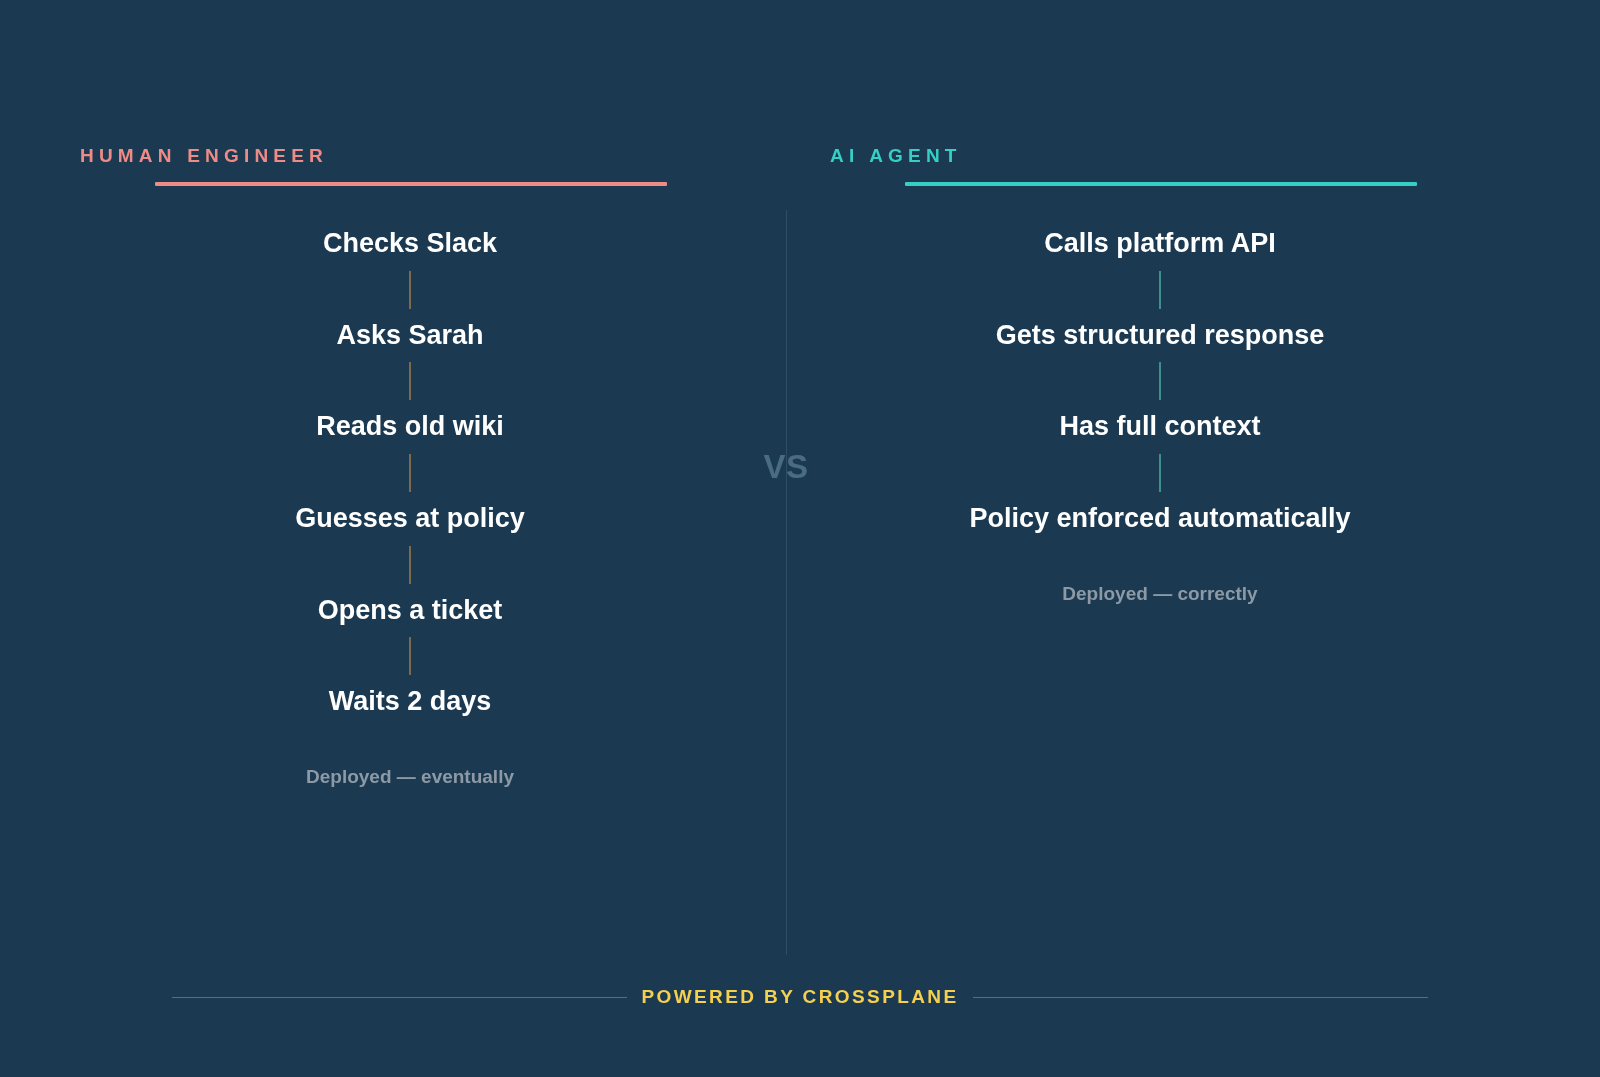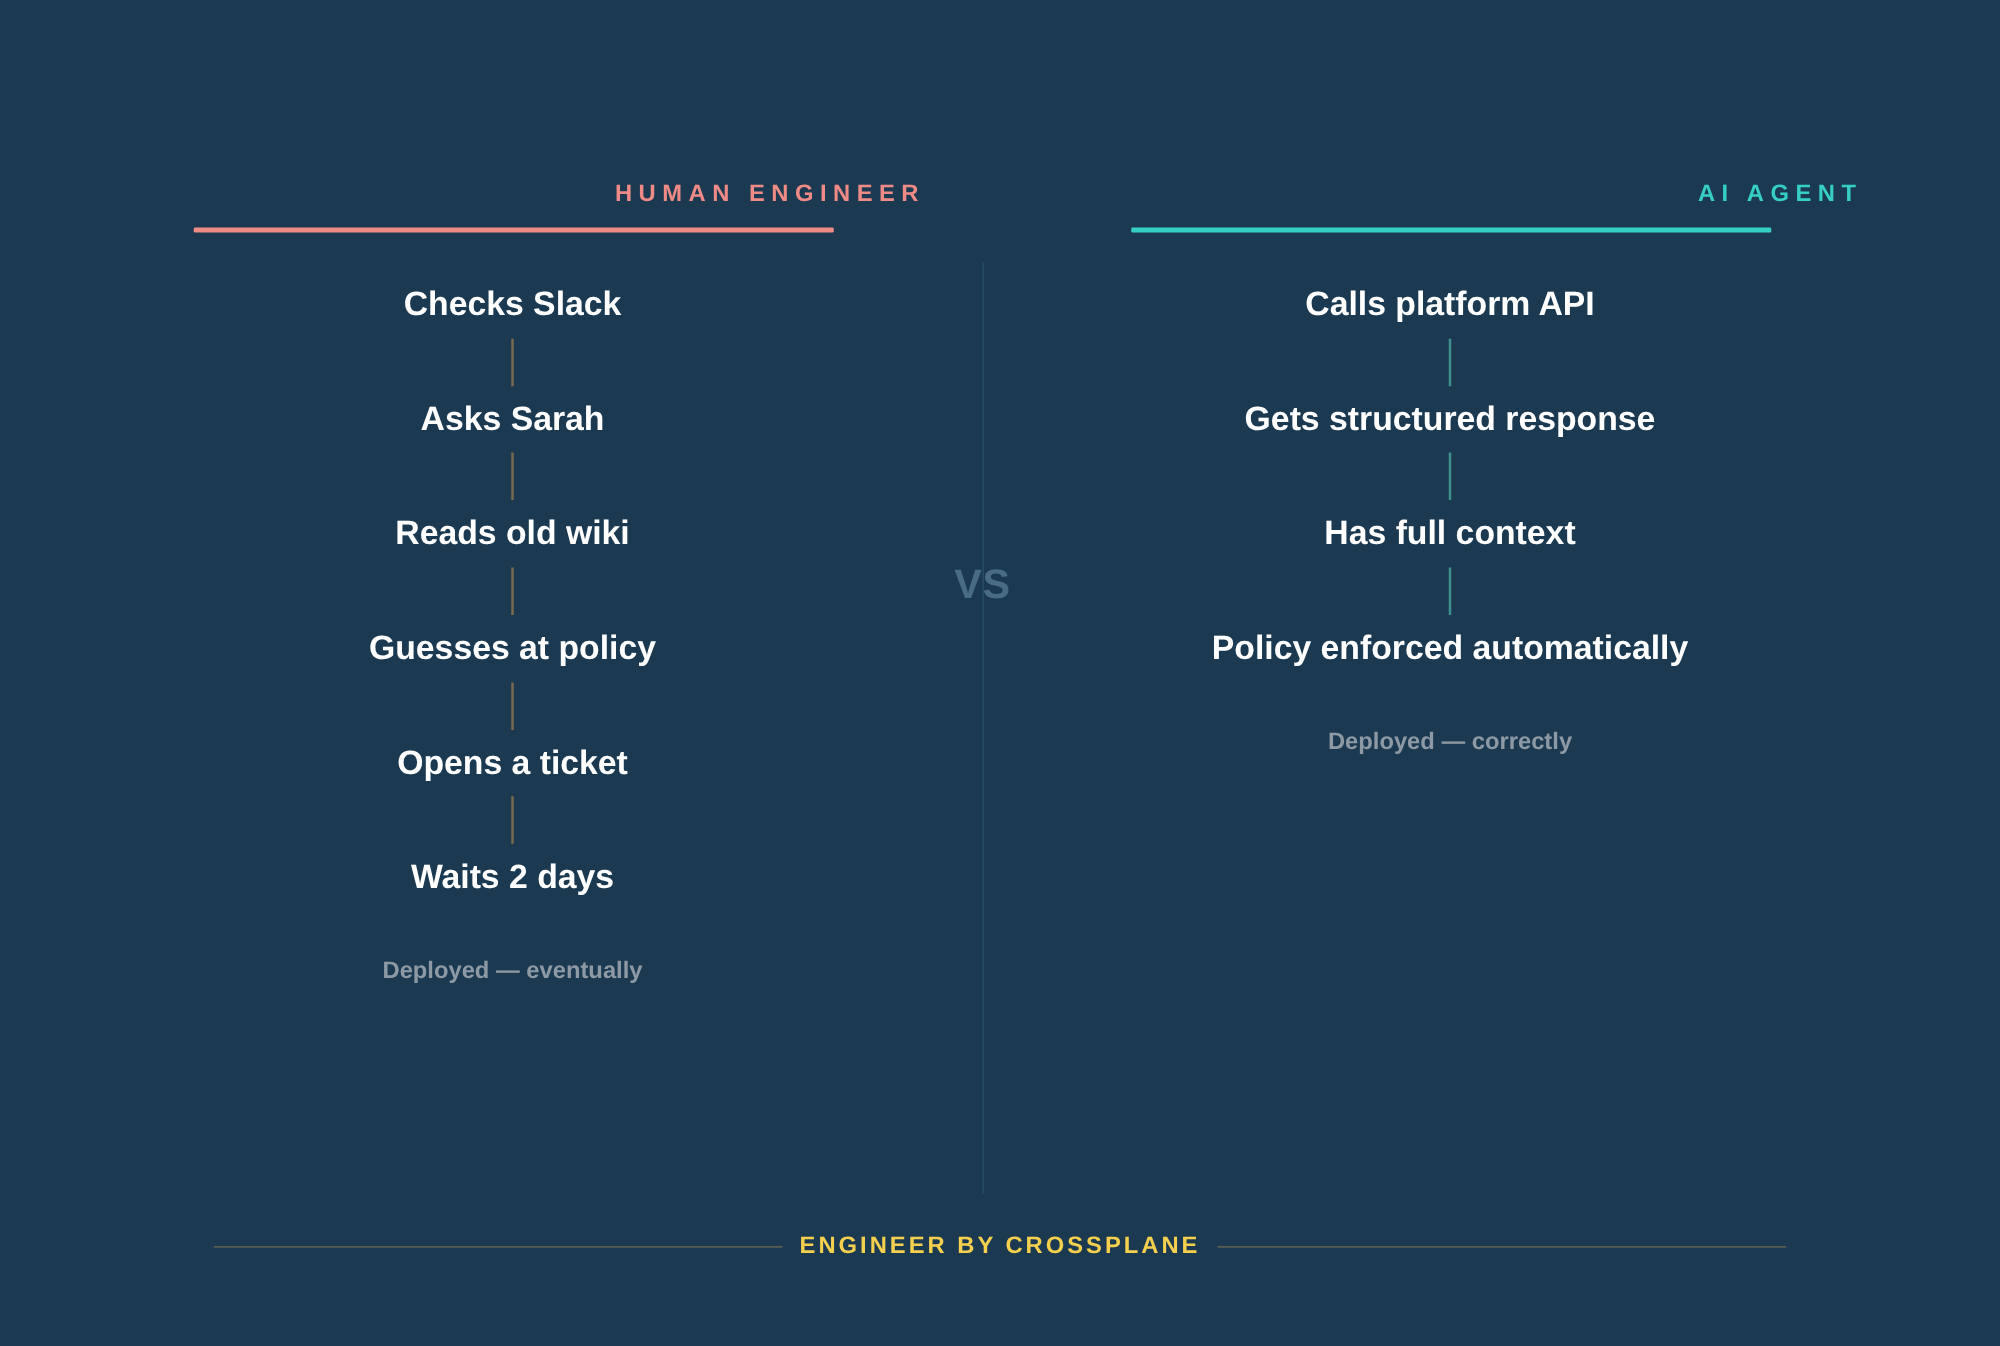--- a/index.html
+++ b/index.html
@@ -57,21 +57,21 @@
   
   .column {
     position: absolute;
     top: 145px;
     width: 660px;
   }
   #column-human { left: 80px; }
   #column-agent { left: 830px; }
 
   .col-header {
-    text-align: right;
+    text-align: left;
     font-size: 19px;
     font-weight: 700;
     letter-spacing: 5.2px;
   }
   #column-human .col-header { color: #ef8b86; }
   #column-agent .col-header { color: #35cfc3; }
 
   .col-rule {
     margin-top: 15px;
     height: 4px;
@@ -184,17 +184,17 @@
         <div class="step-connector"></div>
         <div class="step-label">Has full context</div>
         <div class="step-connector"></div>
         <div class="step-label">Policy enforced automatically</div>
       </div>
     <div class="deploy-note">Deployed — correctly</div>
   </div>
 
   <div id="footer">
     <div class="footer-rule" id="footer-rule-left"></div>
-    <div id="footer-text">ENGINEER BY CROSSPLANE</div>
+    <div id="footer-text">POWERED BY CROSSPLANE</div>
     <div class="footer-rule" id="footer-rule-right"></div>
   </div>
 
 </div>
 
 </body></html>

